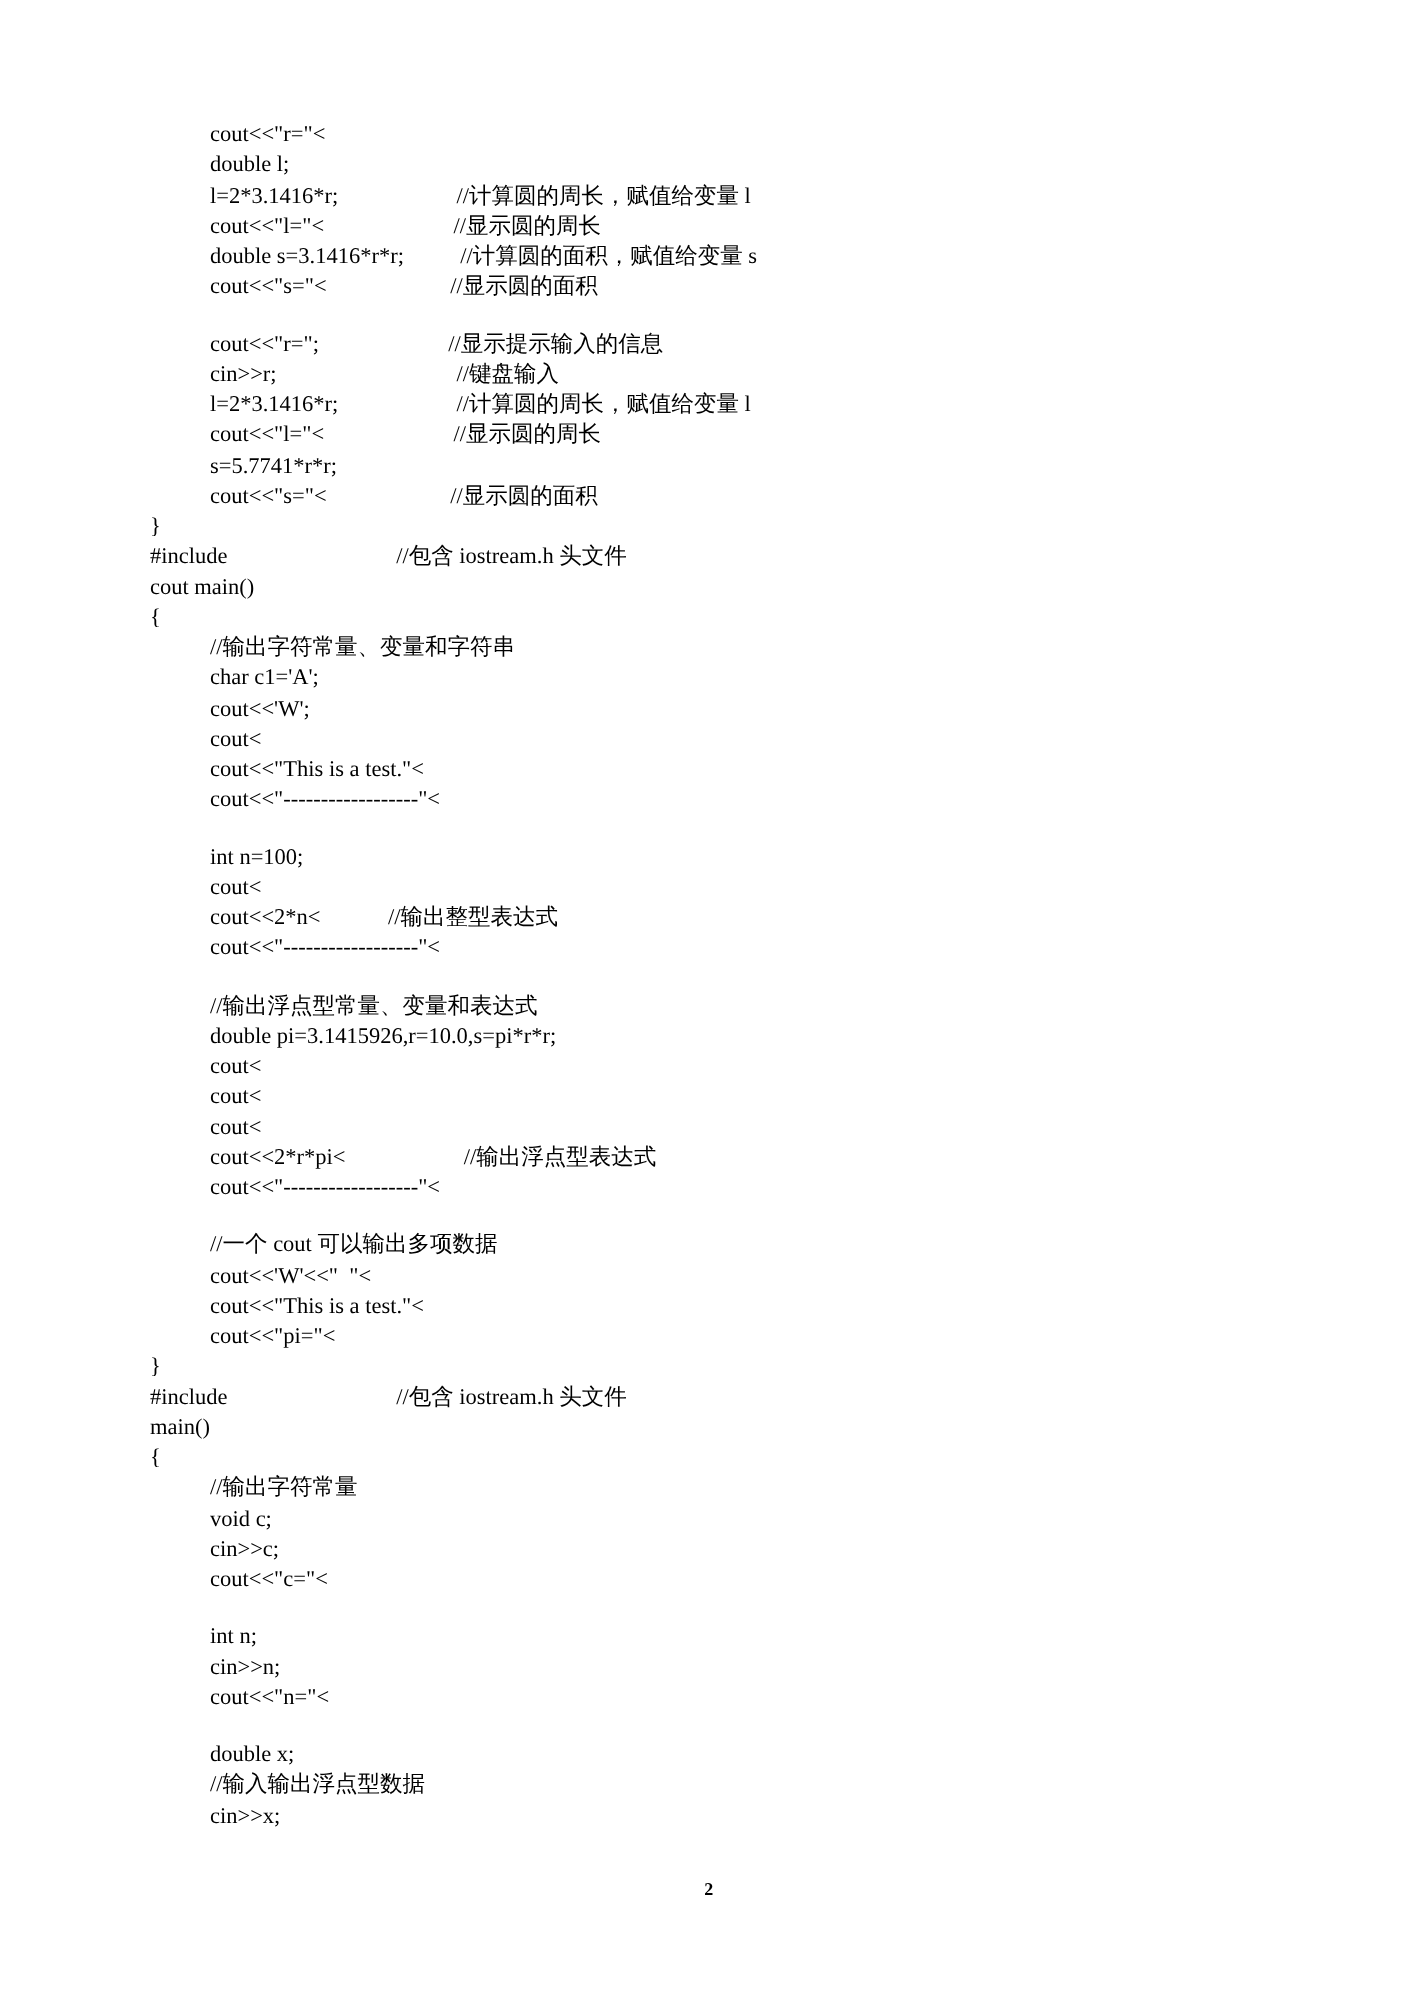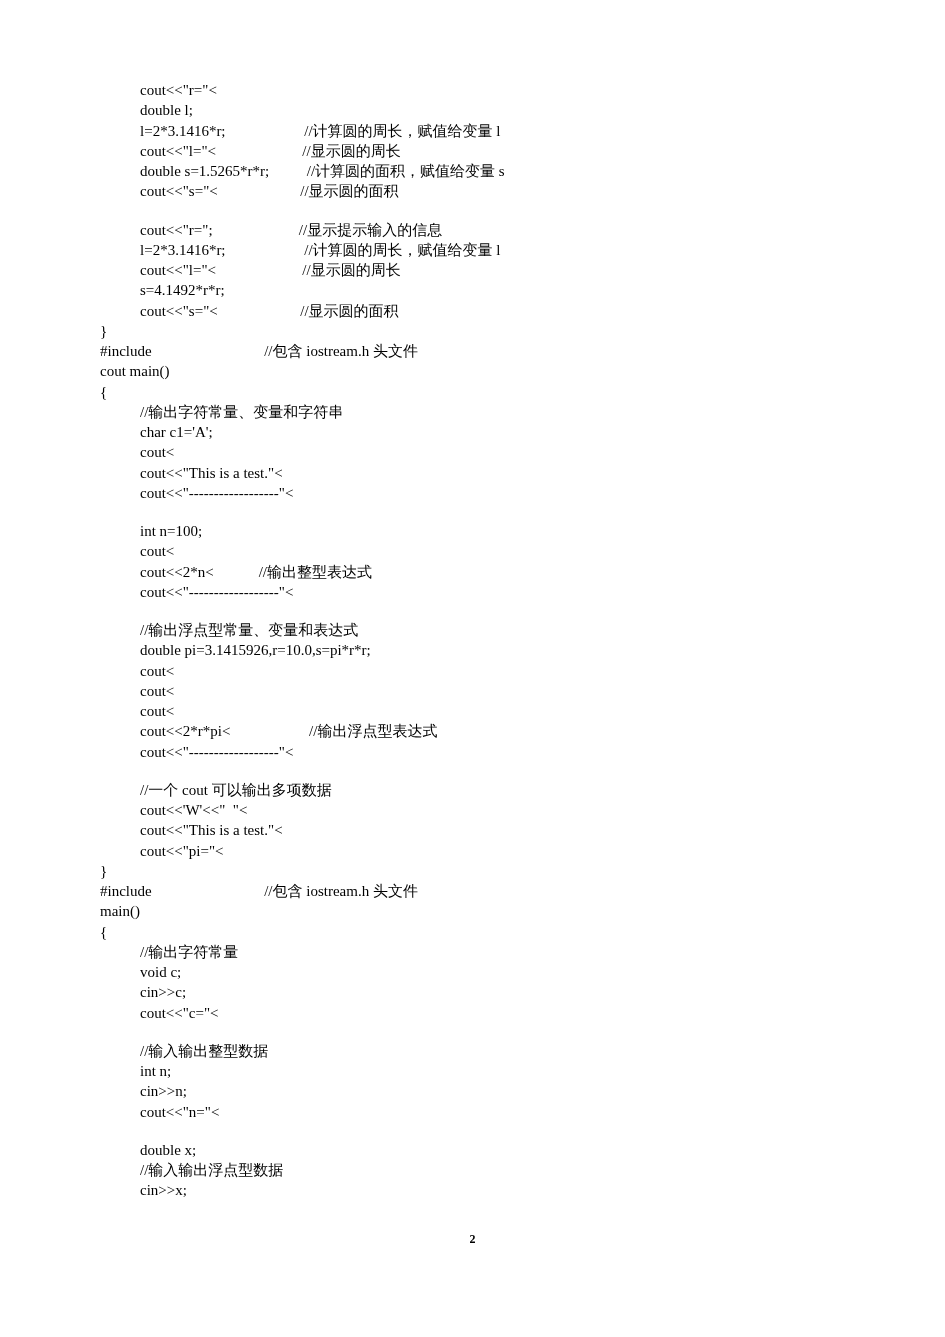--- a/index.html
+++ b/index.html
@@ -31,34 +31,36 @@
   </style>
 </head>
 <body>
 
 <div class="page">
   <div id="code-container">
       <div class="code-line indent1">cout&lt;&lt;"r="&lt;</div>
       <div class="code-line indent1">double l;</div>
       <div class="code-line indent1">l=2*3.1416*r;                     //计算圆的周长，赋值给变量 l</div>
       <div class="code-line indent1">cout&lt;&lt;"l="&lt;                       //显示圆的周长</div>
-      <div class="code-line indent1">double s=1.5265*r*r;          //计算圆的面积，赋值给变量 s</div>
+      <div class="code-line indent1">double s=3.1416*r*r;          //计算圆的面积，赋值给变量 s</div>
       <div class="code-line indent1">cout&lt;&lt;"s="&lt;                      //显示圆的面积</div>
       <div class="blank"></div>
       <div class="code-line indent1">cout&lt;&lt;"r=";                       //显示提示输入的信息</div>
+      <div class="code-line indent1">cin&gt;&gt;r;                                //键盘输入</div>
       <div class="code-line indent1">l=2*3.1416*r;                     //计算圆的周长，赋值给变量 l</div>
       <div class="code-line indent1">cout&lt;&lt;"l="&lt;                       //显示圆的周长</div>
-      <div class="code-line indent1">s=4.1492*r*r;</div>
+      <div class="code-line indent1">s=5.7741*r*r;</div>
       <div class="code-line indent1">cout&lt;&lt;"s="&lt;                      //显示圆的面积</div>
       <div class="code-line">}</div>
       <div class="code-line">#include                              //包含 iostream.h 头文件</div>
       <div class="code-line">cout main()</div>
       <div class="code-line">{</div>
       <div class="code-line indent1">//输出字符常量、变量和字符串</div>
       <div class="code-line indent1">char c1='A';</div>
+      <div class="code-line indent1">cout&lt;&lt;'W';</div>
       <div class="code-line indent1">cout&lt;</div>
       <div class="code-line indent1">cout&lt;&lt;"This is a test."&lt;</div>
       <div class="code-line indent1">cout&lt;&lt;"------------------"&lt;</div>
       <div class="blank"></div>
       <div class="code-line indent1">int n=100;</div>
       <div class="code-line indent1">cout&lt;</div>
       <div class="code-line indent1">cout&lt;&lt;2*n&lt;            //输出整型表达式</div>
       <div class="code-line indent1">cout&lt;&lt;"------------------"&lt;</div>
       <div class="blank"></div>
       <div class="code-line indent1">//输出浮点型常量、变量和表达式</div>
@@ -75,21 +77,20 @@
       <div class="code-line indent1">cout&lt;&lt;"pi="&lt;</div>
       <div class="code-line">}</div>
       <div class="code-line">#include                              //包含 iostream.h 头文件</div>
       <div class="code-line">main()</div>
       <div class="code-line">{</div>
       <div class="code-line indent1">//输出字符常量</div>
       <div class="code-line indent1">void c;</div>
       <div class="code-line indent1">cin&gt;&gt;c;</div>
       <div class="code-line indent1">cout&lt;&lt;"c="&lt;</div>
       <div class="blank"></div>
-      <div class="code-line indent1">//输入输出整型数据</div>
       <div class="code-line indent1">int n;</div>
       <div class="code-line indent1">cin&gt;&gt;n;</div>
       <div class="code-line indent1">cout&lt;&lt;"n="&lt;</div>
       <div class="blank"></div>
       <div class="code-line indent1">double x;</div>
       <div class="code-line indent1">//输入输出浮点型数据</div>
       <div class="code-line indent1">cin&gt;&gt;x;</div>
     </div>
   <div class="page-num">2</div>
 </div>

